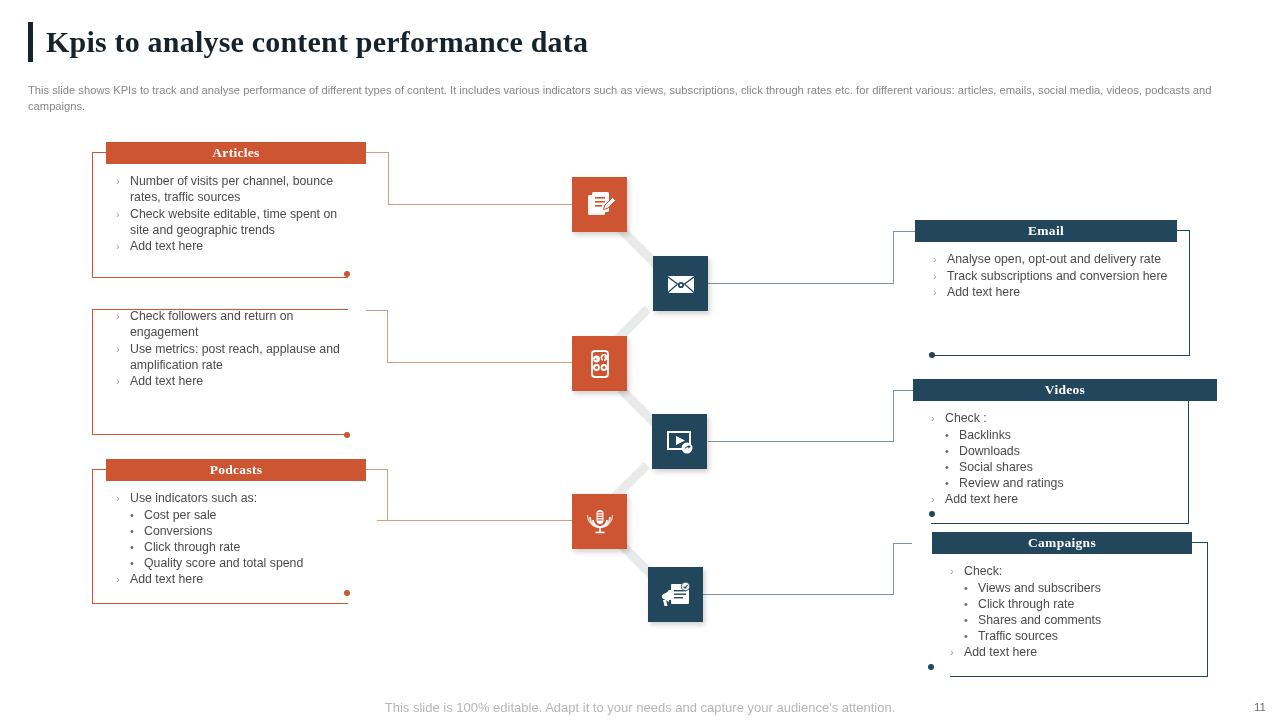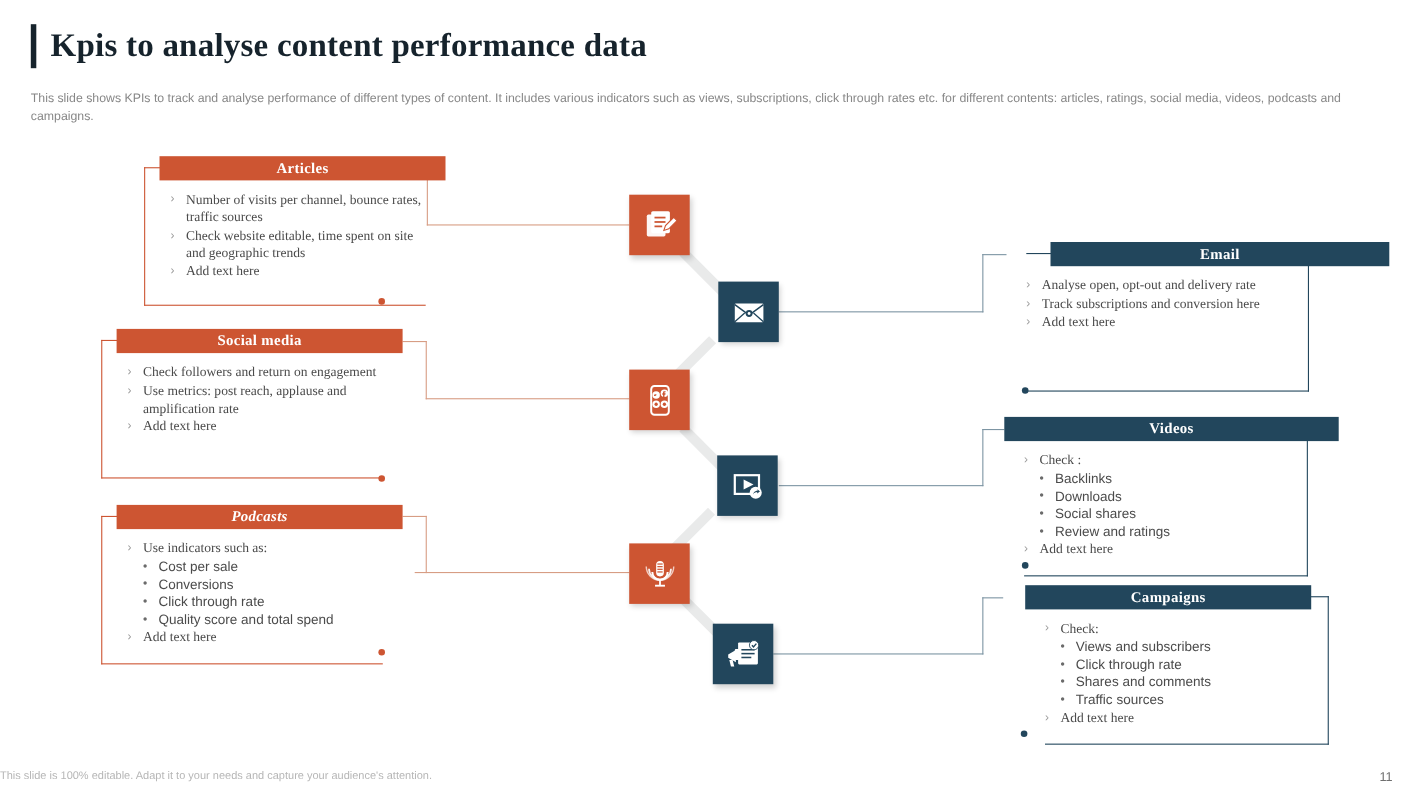--- a/index.html
+++ b/index.html
@@ -31,21 +31,21 @@
   }
   .card-body{
     position:relative;
     padding:9px 10px 8px 10px;
     font-size:12.3px;line-height:16px;color:#4b4b4b;
   }
   .li{display:flex;align-items:flex-start;margin-bottom:.5px;}
   .li .bullet{
     width:14px;flex:0 0 14px;color:#9b9b9b;font-size:11px;line-height:16px;
   }
-  .li .txt{flex:1;font-family:Liberation Serif, serif;}
+  .li .txt{flex:1;}
   .sub{display:flex;align-items:flex-start;margin-left:14px;}
   .sub .dot{width:14px;flex:0 0 14px;color:#6b6b6b;font-size:11px;line-height:16px;text-align:left;}
   .sub .txt{flex:1;}
 
   
   .orange .card-head{background:#cd5532;}
   .orange .frame{
     position:absolute;border:1px solid #cd5532;box-sizing:border-box;
   }
   
@@ -64,35 +64,35 @@
   
   .ln{position:absolute;background:#cd5532;}
   .ln.thin{background:#d79d84;}
   .ln.bthin{background:#7d95a3;}
   .enddot{position:absolute;width:6px;height:6px;border-radius:50%;background:#cd5532;}
   .enddot.b{background:#22465c;}
 
   .diag{position:absolute;background:#e9eaea;transform-origin:0 0;}
 
   .footer{
-    position:absolute;left:0;right:0;top:700px;
-    font-size:10px;color:#b6b6b6;
+    position:absolute;left:0;right:0;top:700px;text-align:center;
+    font-size:13px;color:#b6b6b6;
   }
   .pagenum{position:absolute;right:14px;top:701px;font-size:11.5px;color:#6f6f6f;}
 </style>
 </head>
 <body>
 
 <div class="slide">
 
   <div class="title-wrap">
     <div class="title-bar"></div>
     <div class="title">Kpis to analyse content performance data</div>
   </div>
-  <div class="subtitle">This slide shows KPIs to track and analyse performance of different types of content. It includes various indicators such as views, subscriptions, click through rates etc. for different contents: articles, ratings, social media, videos, podcasts and campaigns.</div>
+  <div class="subtitle">This slide shows KPIs to track and analyse performance of different types of content. It includes various indicators such as views, subscriptions, click through rates etc. for different various: articles, emails, social media, videos, podcasts and campaigns.</div>
 
   <div class="ln thin" style="left:365px;top:152px;width:24px;height:1px;"></div>
   <div class="ln thin" style="left:388px;top:152px;width:1px;height:53px;"></div>
   <div class="ln thin" style="left:388px;top:204px;width:184px;height:1px;"></div>
 
   <div class="ln thin" style="left:366px;top:310px;width:22px;height:1px;"></div>
   <div class="ln thin" style="left:387px;top:310px;width:1px;height:53px;"></div>
   <div class="ln thin" style="left:387px;top:362px;width:185px;height:1px;"></div>
 
   <div class="ln thin" style="left:366px;top:469px;width:22px;height:1px;"></div>
@@ -195,21 +195,21 @@
         <rect x="15" y="19" width="9" height="1.4" fill="#22465c"></rect>
         <path d="M3 17 l7-4 v11 l-7-4z" fill="#fff"></path>
         <rect x="9" y="12" width="4" height="10" rx="1" fill="#fff"></rect>
         <path d="M4 22 l1.5 6 h3 l-1.5-6z" fill="#fff"></path>
         <circle cx="26.5" cy="8.5" r="4.2" fill="#fff" stroke="#22465c" stroke-width=".8"></circle>
         <path d="M24.6 8.6 l1.4 1.5 2.6-3" fill="none" stroke="#22465c" stroke-width="1.3"></path>
       </svg>
     </span>
   </div>
 
-  <div class="card orange" style="left:92px;top:142px;width:274px;margin-left:39px;">
+  <div class="card orange" style="left:92px;top:142px;width:274px;">
     <div class="frame" style="left:0;top:10px;width:256px;height:126px;border-right:none;"></div>
     <div class="card-head" style="position:relative;margin-left:14px;width:260px;">Articles</div>
     <div class="card-body" style="margin-left:14px;width:236px;">
       <div class="li">
         <span class="bullet">›</span>
         <span class="txt">Number of visits per channel, bounce rates, traffic sources</span>
       </div>
       <div class="li">
         <span class="bullet">›</span>
         <span class="txt">Check website editable, time spent on site and geographic trends</span>
@@ -217,41 +217,40 @@
       <div class="li">
         <span class="bullet">›</span>
         <span class="txt">Add text here</span>
       </div>
     </div>
   </div>
   <div class="enddot" style="left:344px;top:271px;"></div>
 
   <div class="card orange" style="left:92px;top:299px;width:274px;">
     <div class="frame" style="left:0;top:10px;width:256px;height:126px;border-right:none;"></div>
-    <div class="card-head" style="position:relative;margin-left:14px;width:260px;">Social media</div>
     <div class="card-body" style="margin-left:14px;width:240px;">
       <div class="li">
         <span class="bullet">›</span>
         <span class="txt">Check followers and return on engagement</span>
       </div>
       <div class="li">
         <span class="bullet">›</span>
         <span class="txt">Use metrics: post reach, applause and amplification rate</span>
       </div>
       <div class="li">
         <span class="bullet">›</span>
         <span class="txt">Add text here</span>
       </div>
     </div>
   </div>
   <div class="enddot" style="left:344px;top:432px;"></div>
 
   <div class="card orange" style="left:92px;top:459px;width:274px;">
     <div class="frame" style="left:0;top:10px;width:256px;height:135px;border-right:none;"></div>
-    <div class="card-head" style="position:relative;margin-left:14px;width:260px;font-style:italic;">Podcasts</div>
+    <div class="card-head" style="position:relative;margin-left:14px;width:260px;">Podcasts</div>
     <div class="card-body" style="margin-left:14px;width:240px;">
       <div class="li">
         <span class="bullet">›</span>
         <span class="txt">Use indicators such as:</span>
       </div>
       <div class="sub">
         <span class="dot">•</span>
         <span class="txt">Cost per sale</span>
       </div>
       <div class="sub">
@@ -269,21 +268,21 @@
       <div class="li">
         <span class="bullet">›</span>
         <span class="txt">Add text here</span>
       </div>
     </div>
   </div>
   <div class="enddot" style="left:344px;top:590px;"></div>
 
   <div class="card blue" style="left:915px;top:220px;width:276px;">
     <div class="frame" style="left:18px;top:10px;width:257px;height:126px;border-left:none;"></div>
-    <div class="card-head" style="position:relative;width:308px;margin-left:40px;">Email</div>
+    <div class="card-head" style="position:relative;width:262px;">Email</div>
     <div class="card-body" style="margin-left:8px;width:240px;">
       <div class="li">
         <span class="bullet">›</span>
         <span class="txt">Analyse open, opt-out and delivery rate</span>
       </div>
       <div class="li">
         <span class="bullet">›</span>
         <span class="txt">Track subscriptions and conversion here</span>
       </div>
       <div class="li">

